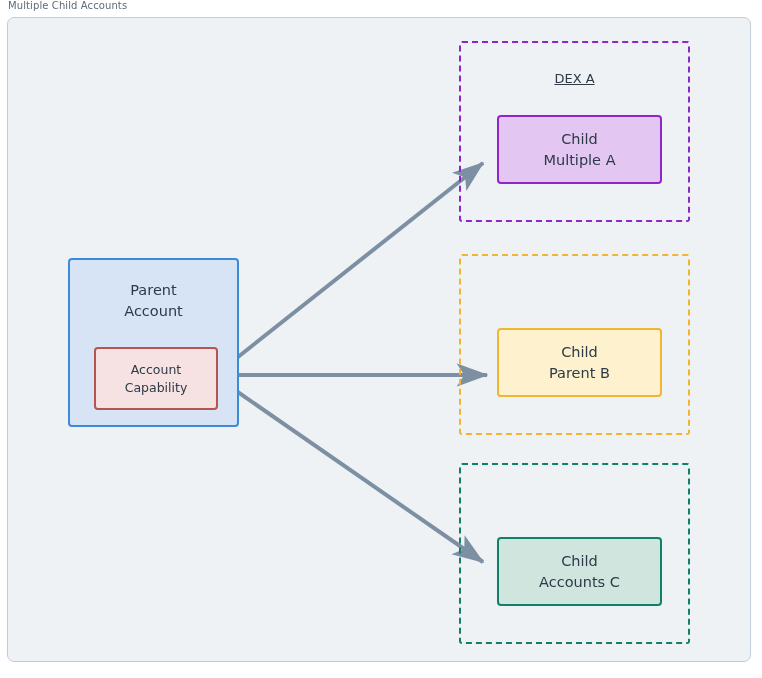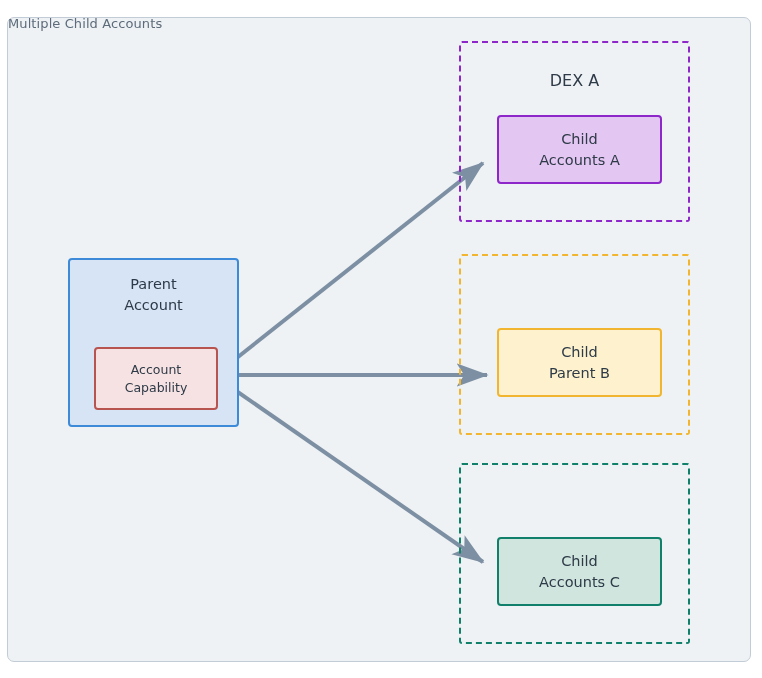--- a/index.html
+++ b/index.html
@@ -21,22 +21,22 @@
   #frame {
     position: absolute;
     left: 7px; top: 17px;
     width: 744px; height: 645px;
     background: #eef2f5;
     border: 1.5px solid #c2ccd6;
     border-radius: 7px;
   }
   #frame-title {
     position: absolute;
-    left: 8px; top: 16px;
-    font-size: 13px;
+    left: 8px; top: 0;
+    font-size: 10px;
     color: #5d6b7a;
     letter-spacing: 0.1px;
     white-space: nowrap;
   }
 
   
   .node {
     position: absolute;
     display: flex;
     flex-direction: column;
@@ -50,21 +50,21 @@
   }
   .node .line { display: block; white-space: nowrap; }
 
   
   #parent-account {
     left: 68px; top: 258px;
     width: 171px; height: 169px;
     background: #d6e4f6;
     border: 2px solid #3d8bd8;
     justify-content: flex-start;
-    padding-top: 14px;
+    padding-top: 20px;
   }
   #account-capability {
     position: absolute;
     left: 24px; top: 87px;
     width: 124px; height: 63px;
     background: #f6e2e2;
     border: 2px solid #b85450;
     border-radius: 4px;
     display: flex; flex-direction: column;
     align-items: center; justify-content: center;
@@ -80,23 +80,24 @@
     left: 459px;
     width: 231px;
     height: 181px;
     border-radius: 3px;
     background: transparent;
   }
   .group-label {
     position: absolute;
     top: 28px; left: 0; right: 0;
     text-align: center;
-    font-size: 16px;
+    font-size: 13px;
     color: #2e3a47;
     white-space: nowrap;
+    text-decoration: underline;
   }
   .group .child {
     position: absolute;
     left: 36px; top: 72px;
     width: 165px; height: 69px; align-items: center;
   }
 
   #group-dex-a  { top: 41px;  border: 2.5px dashed #8d27c9; }
   #group-defi-b { top: 254px; border: 2.5px dashed #f2b530; }
   #group-game-c { top: 463px; border: 2.5px dashed #11806a; }
@@ -138,21 +139,21 @@
     <div id="account-capability">
       <span class="line">Account</span>
       <span class="line">Capability</span>
     </div>
   </div>
 
   <div class="group" id="group-dex-a">
     <div class="group-label">DEX A</div>
     <div class="node child" id="child-account-a">
       <span class="line">Child</span>
-      <span class="line">Accounts A</span>
+      <span class="line">Multiple A</span>
     </div>
   </div>
 
   <div class="group" id="group-defi-b">
     <div class="node child" id="child-account-b">
       <span class="line">Child</span>
       <span class="line">Parent B</span>
     </div>
   </div>
 

